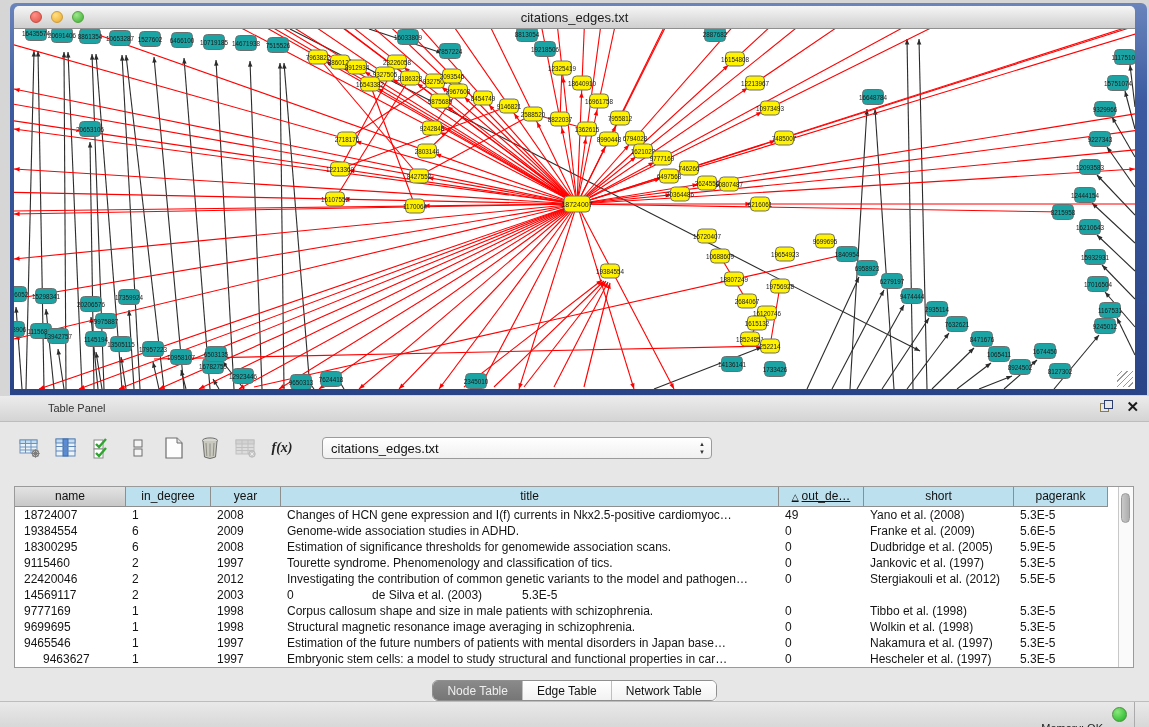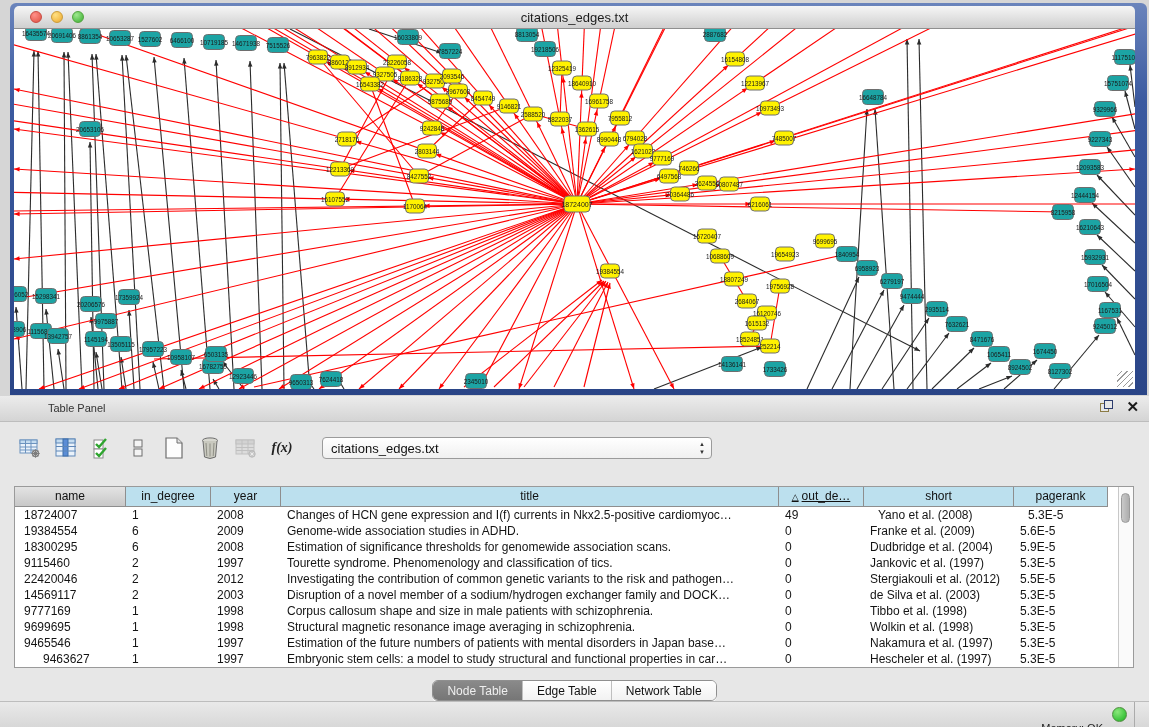--- a/index.html
+++ b/index.html
@@ -687,64 +687,63 @@
           <div class="th" style="width: 150px;">short</div>
           <div class="th" style="width: 94px;">pagerank</div>
         </div>
       <div id="tbody">
           <div class="trow">
             <div class="td first" style="width: 111px;">18724007</div>
             <div class="td" style="width: 85px;">1</div>
             <div class="td" style="width: 70px;">2008</div>
             <div class="td" style="width: 498px;">Changes of HCN gene expression and I(f) currents in Nkx2.5-positive cardiomyoc…</div>
             <div class="td" style="width: 85px;">49</div>
-            <div class="td" style="width: 150px; margin-left: 8px;">Yano et al. (2008)</div>
+            <div class="td" style="width: 150px;">Yano et al. (2008)</div>
             <div class="td" style="width: 94px;">5.3E-5</div>
           </div>
           <div class="trow">
             <div class="td first" style="width: 111px;">19384554</div>
             <div class="td" style="width: 85px;">6</div>
             <div class="td" style="width: 70px;">2009</div>
             <div class="td" style="width: 498px;">Genome-wide association studies in ADHD.</div>
             <div class="td" style="width: 85px;">0</div>
             <div class="td" style="width: 150px;">Franke et al. (2009)</div>
             <div class="td" style="width: 94px;">5.6E-5</div>
           </div>
           <div class="trow">
             <div class="td first" style="width: 111px;">18300295</div>
             <div class="td" style="width: 85px;">6</div>
             <div class="td" style="width: 70px;">2008</div>
             <div class="td" style="width: 498px;">Estimation of significance thresholds for genomewide association scans.</div>
             <div class="td" style="width: 85px;">0</div>
-            <div class="td" style="width: 150px;">Dudbridge et al. (2004)</div>
+            <div class="td" style="width: 150px;">Dudbridge et al. (2005)</div>
             <div class="td" style="width: 94px;">5.9E-5</div>
           </div>
           <div class="trow">
             <div class="td first" style="width: 111px;">9115460</div>
             <div class="td" style="width: 85px;">2</div>
             <div class="td" style="width: 70px;">1997</div>
             <div class="td" style="width: 498px;">Tourette syndrome. Phenomenology and classification of tics.</div>
             <div class="td" style="width: 85px;">0</div>
             <div class="td" style="width: 150px;">Jankovic et al. (1997)</div>
             <div class="td" style="width: 94px;">5.3E-5</div>
           </div>
           <div class="trow">
             <div class="td first" style="width: 111px;">22420046</div>
             <div class="td" style="width: 85px;">2</div>
             <div class="td" style="width: 70px;">2012</div>
-            <div class="td" style="width: 498px;">Investigating the contribution of common genetic variants to the risk and pathogen…</div>
+            <div class="td" style="width: 498px;">Investigating the contribution of common genetic variants to the model and pathogen…</div>
             <div class="td" style="width: 85px;">0</div>
             <div class="td" style="width: 150px;">Stergiakouli et al. (2012)</div>
             <div class="td" style="width: 94px;">5.5E-5</div>
           </div>
           <div class="trow">
             <div class="td first" style="width: 111px;">14569117</div>
             <div class="td" style="width: 85px;">2</div>
             <div class="td" style="width: 70px;">2003</div>
-            <div class="td" style="width: 498px;">Disruption of a novel member of a sodium/hydrogen exchanger family and DOCK…</div>
             <div class="td" style="width: 85px;">0</div>
             <div class="td" style="width: 150px;">de Silva et al. (2003)</div>
             <div class="td" style="width: 94px;">5.3E-5</div>
           </div>
           <div class="trow">
             <div class="td first" style="width: 111px;">9777169</div>
             <div class="td" style="width: 85px;">1</div>
             <div class="td" style="width: 70px;">1998</div>
             <div class="td" style="width: 498px;">Corpus callosum shape and size in male patients with schizophrenia.</div>
             <div class="td" style="width: 85px;">0</div>

